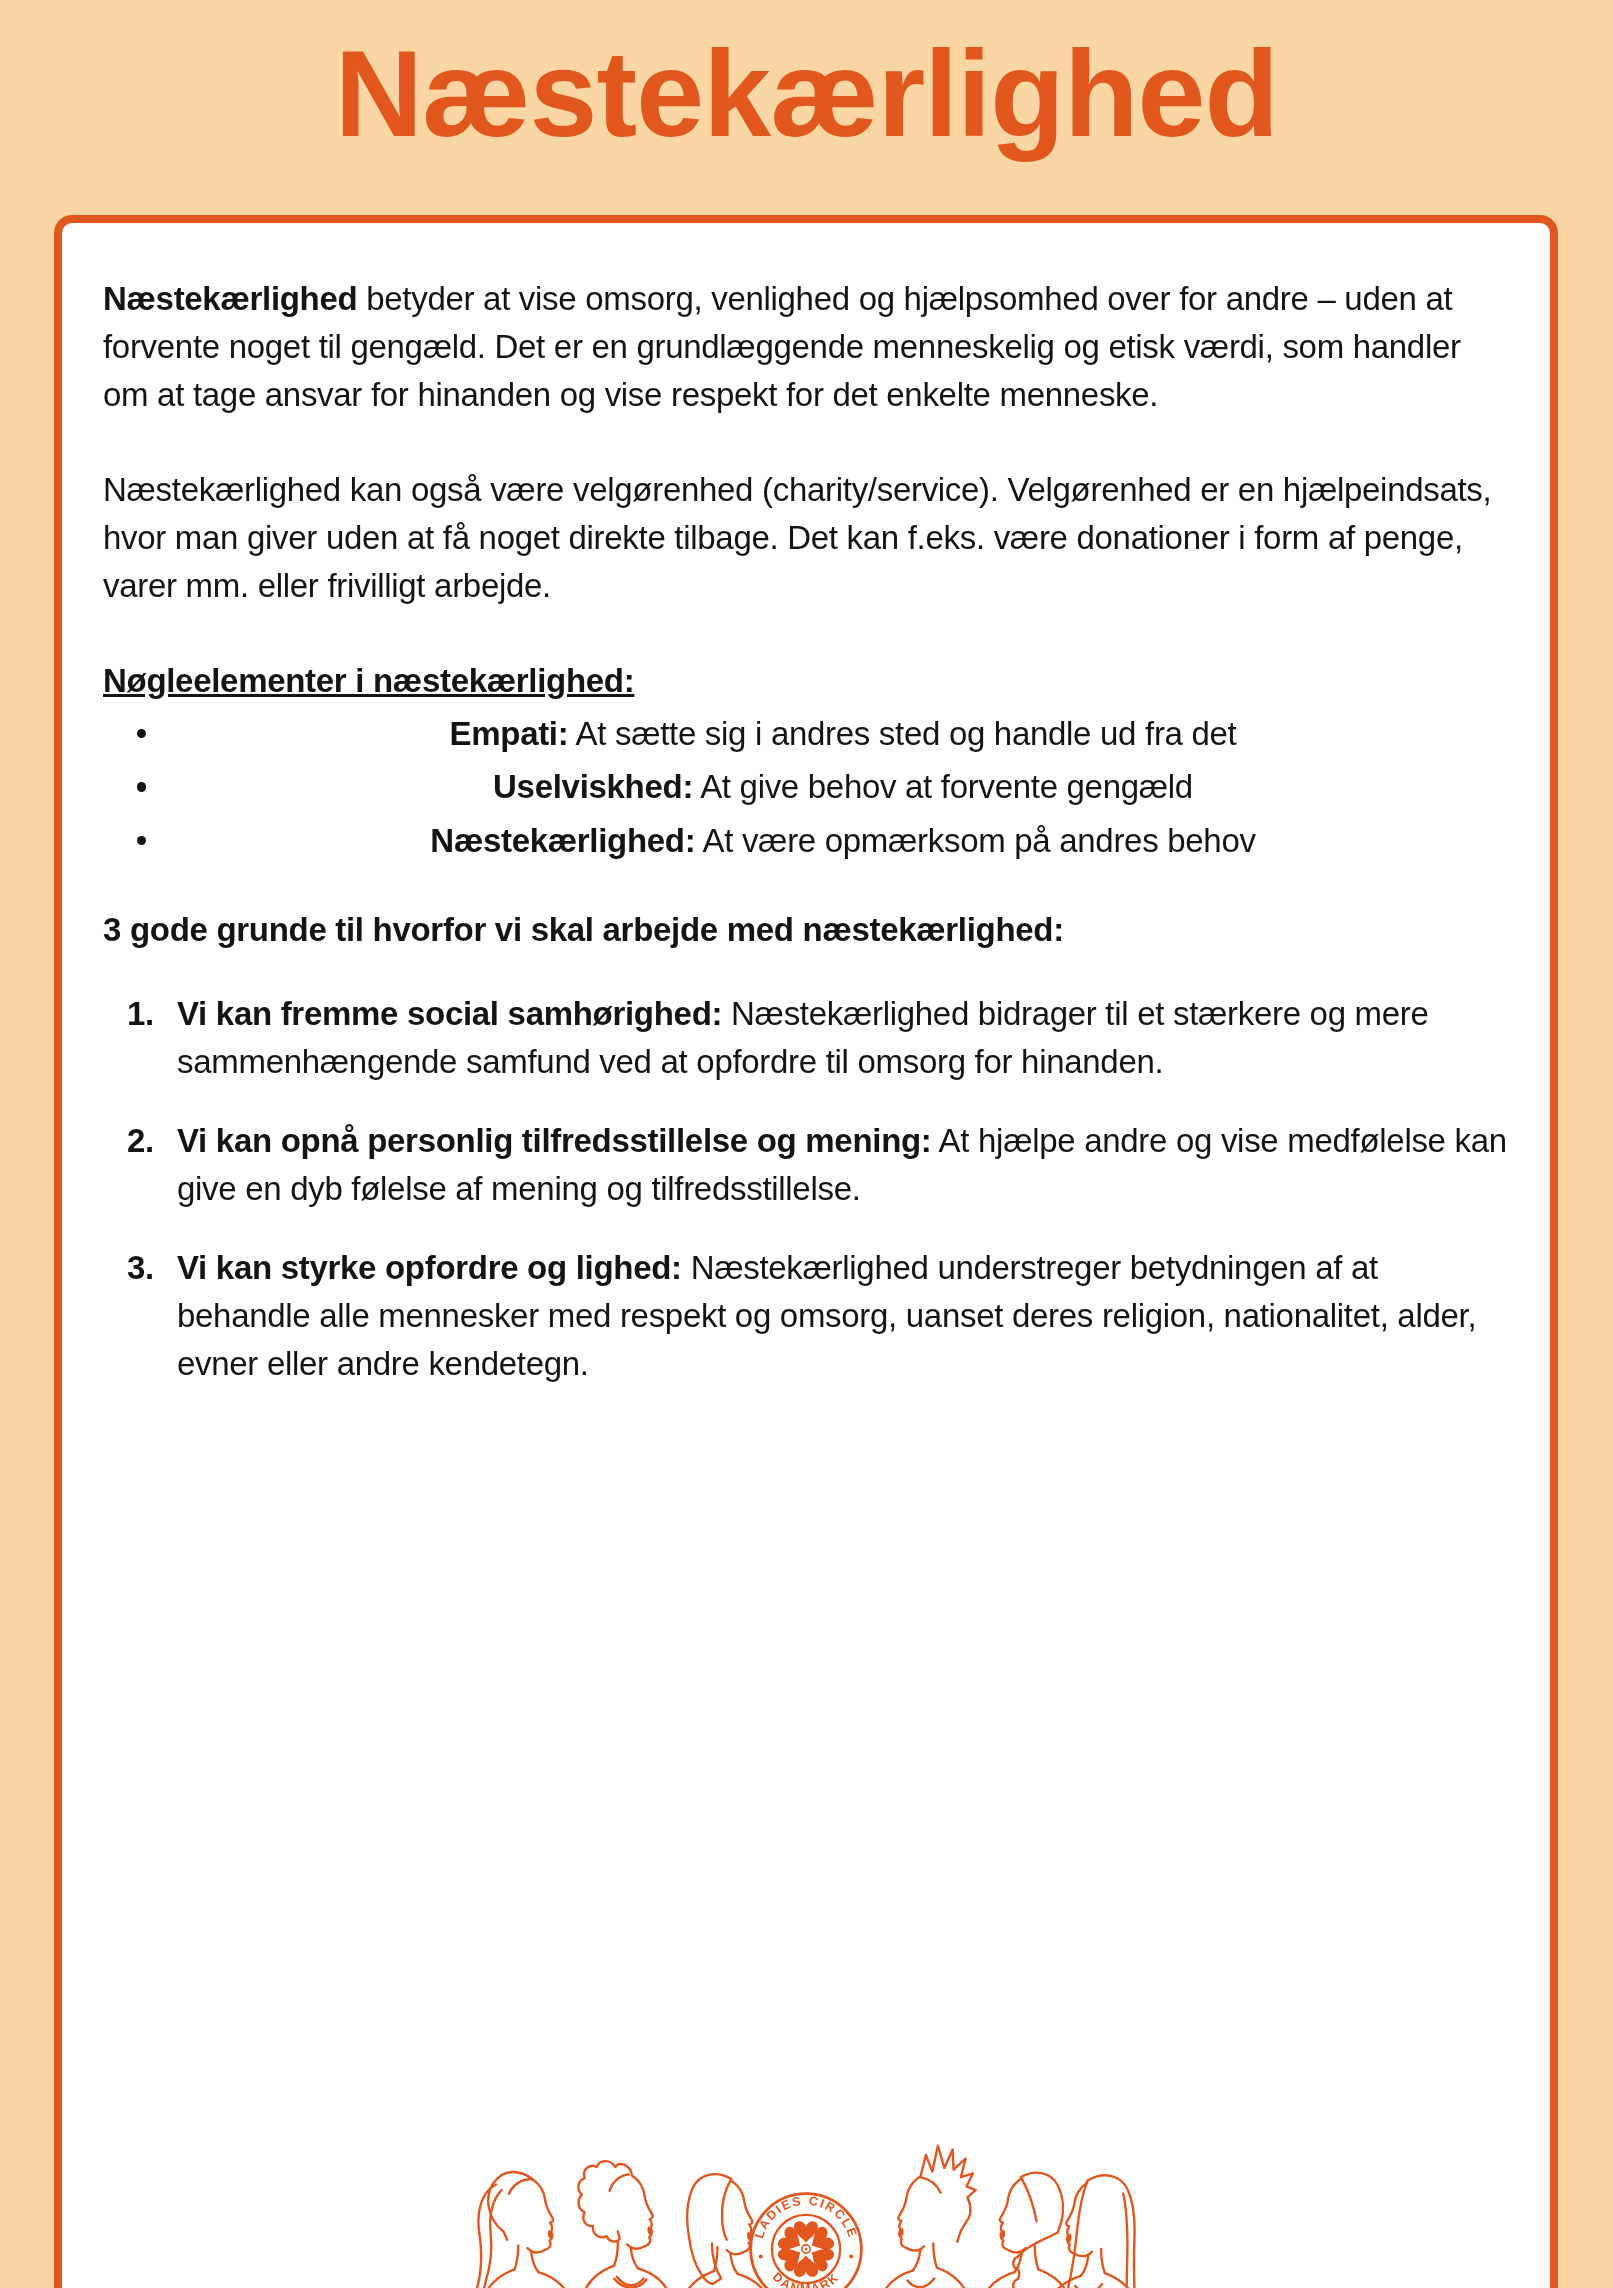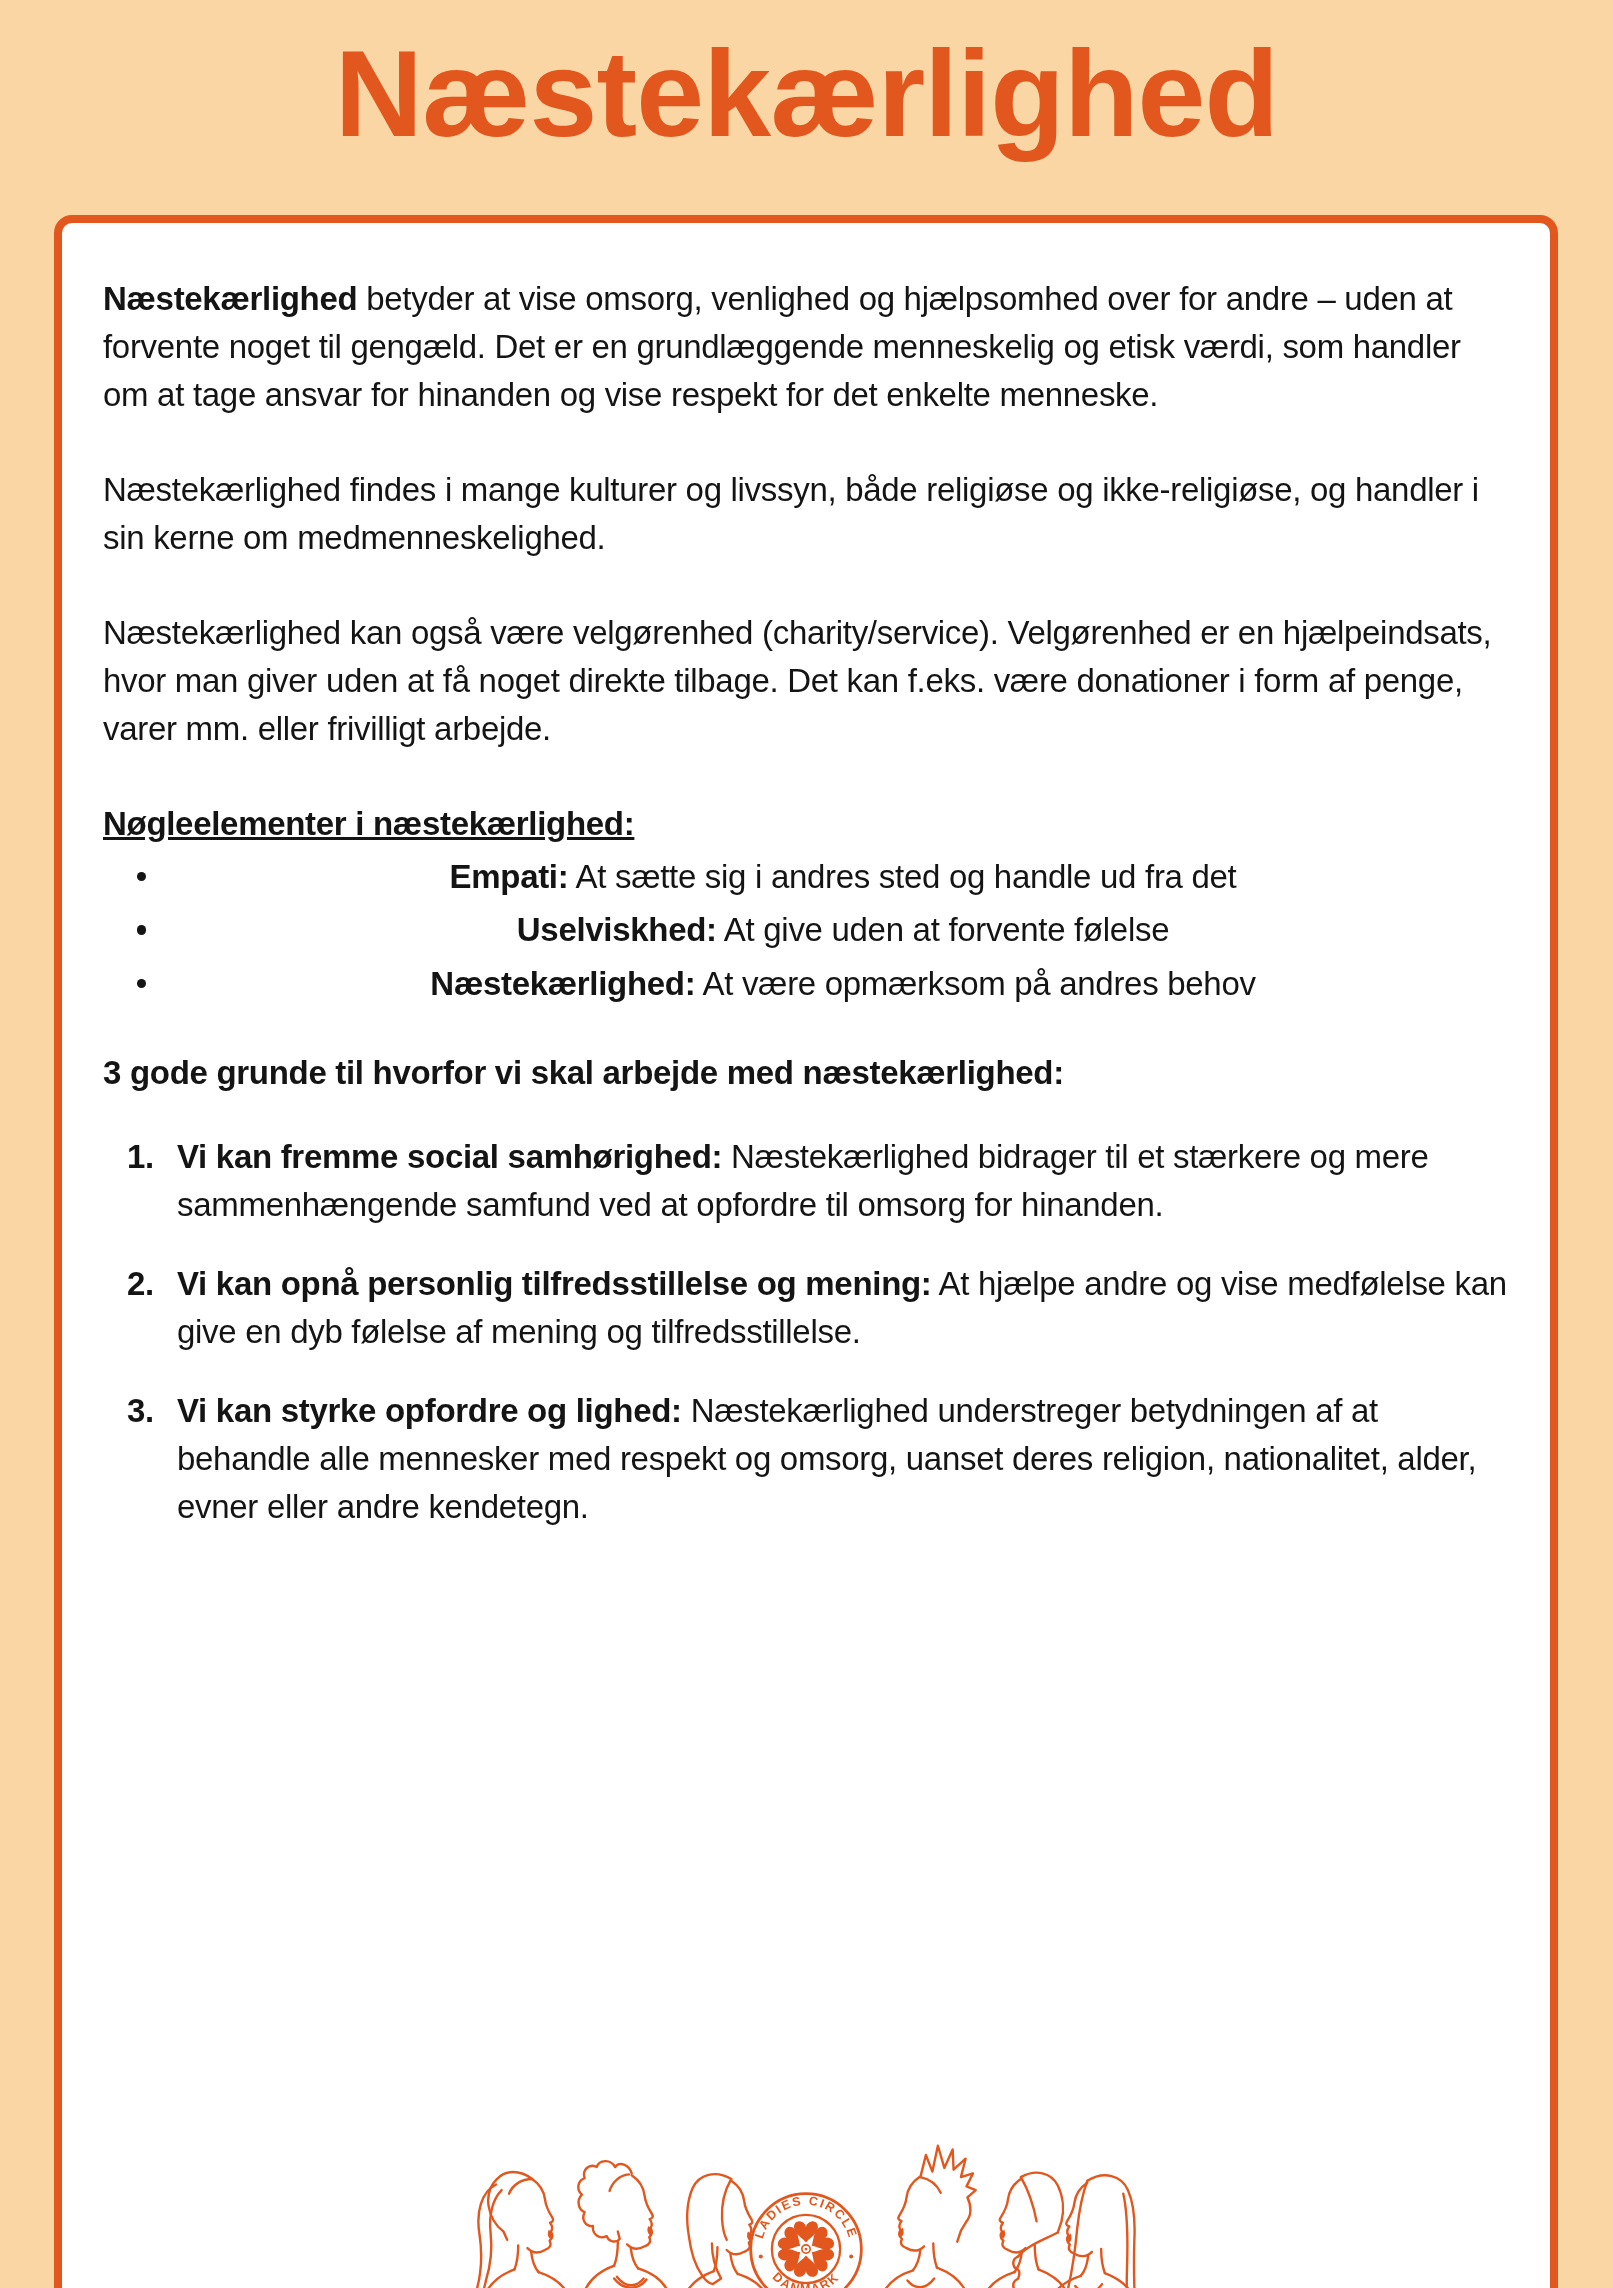--- a/index.html
+++ b/index.html
@@ -97,32 +97,31 @@
 <body>
 
 <div class="page">
 
   <h1 class="poster-title">Næstekærlighed</h1>
 
   <section class="card">
 
     <p class="para"><span class="lead">Næstekærlighed</span><span> betyder at vise omsorg, venlighed og hjælpsomhed over for andre – uden at forvente noget til gengæld. Det er en grundlæggende menneskelig og etisk værdi, som handler om at tage ansvar for hinanden og vise respekt for det enkelte menneske.</span></p>
 
-    <p class="para"><span>Næstekærlighed findes i mange kulturer og livssyn, både religiøse og ikke-religiøse, og handler i sin kerne om medmenneskelighed.</span></p>
 
     <p class="para"><span>Næstekærlighed kan også være velgørenhed (charity/service). Velgørenhed er en hjælpeindsats, hvor man giver uden at få noget direkte tilbage. Det kan f.eks. være donationer i form af penge, varer mm. eller frivilligt arbejde.</span></p>
 
     <h2 class="section-heading heading-gap">Nøgleelementer i næstekærlighed:</h2>
 
     <ul class="bullet-list">
       <li>
         <span class="bullet-dot"></span><span class="lead">Empati:</span><span> At sætte sig i andres sted og handle ud fra det</span>
       </li>
       <li>
-        <span class="bullet-dot"></span><span class="lead">Uselviskhed:</span><span> At give uden at forvente følelse</span>
+        <span class="bullet-dot"></span><span class="lead">Uselviskhed:</span><span> At give behov at forvente gengæld</span>
       </li>
       <li>
         <span class="bullet-dot"></span><span class="lead">Næstekærlighed:</span><span> At være opmærksom på andres behov</span>
       </li>
     </ul>
 
     <h2 class="section-heading reasons-heading">3 gode grunde til hvorfor vi skal arbejde med næstekærlighed:</h2>
 
     <div>
       <p class="numbered-item">

